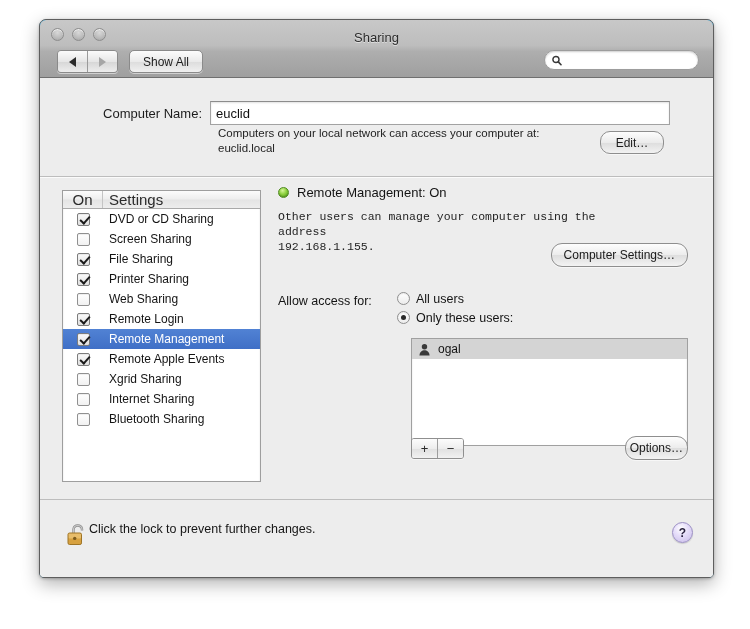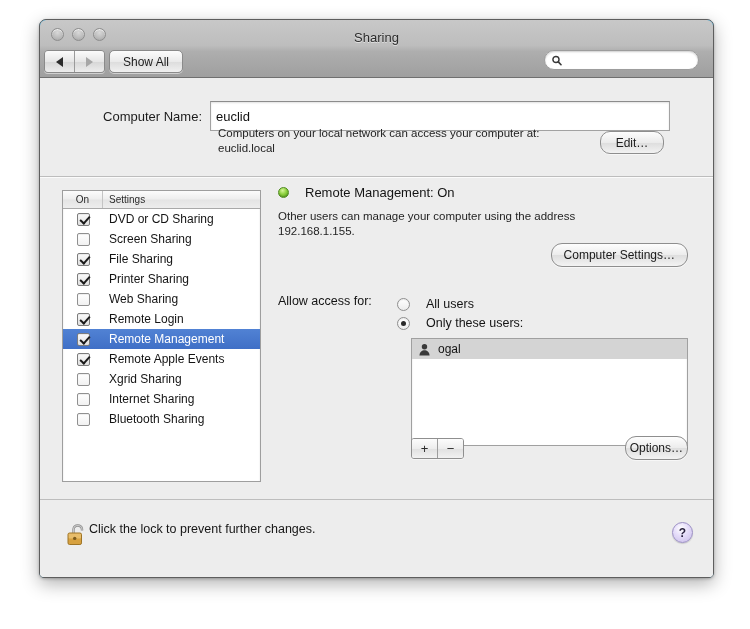--- a/index.html
+++ b/index.html
@@ -62,25 +62,25 @@
     border-radius: 50%;
     background: radial-gradient(circle at 50% 32%, #d8d8d8 0%, #bdbdbd 55%, #a3a3a3 100%);
     border: 1px solid #8d8d8d;
     box-shadow: inset 0 1px 1px rgba(255,255,255,0.75);
     box-sizing: border-box;
   }
 
   
   .tb-controls {
     position: absolute;
-    left: 4px;
+    left: 17px;
     top: 30px;
     display: flex;
     align-items: center;
-    gap: 4px;
+    gap: 11px;
   }
   .segmented {
     display: flex;
     height: 21px;
     border: 1px solid #8a8a8a;
     border-radius: 4px;
     overflow: hidden;
     box-shadow: 0 1px 0 rgba(255,255,255,0.5);
   }
   .seg-btn {
@@ -171,21 +171,21 @@
   .cname-label {
     width: 170px;
     text-align: right;
     font-size: 13px;
     color: #1c1c1c;
     padding-right: 8px;
     box-sizing: border-box;
   }
   .cname-input {
     width: 460px;
-    height: 30px;
+    height: 24px;
     border: 1px solid #a2a2a2;
     border-top-color: #8c8c8c;
     background: #ffffff;
     font-family: "Liberation Sans", sans-serif;
     font-size: 13px;
     color: #111;
     padding: 0 5px;
     box-sizing: border-box;
     outline: none;
     box-shadow: inset 0 1px 2px rgba(0,0,0,0.12);
@@ -232,21 +232,21 @@
     border: 1px solid #9e9e9e;
     box-sizing: border-box;
     box-shadow: inset 0 1px 2px rgba(0,0,0,0.13);
     overflow: hidden;
   }
   .svc-head {
     display: flex;
     height: 17px;
     background: linear-gradient(to bottom, #fcfcfc 0%, #eeeeee 48%, #e4e4e4 52%, #ededed 100%);
     border-bottom: 1px solid #a9a9a9;
-    font-size: 10px;
+    font-size: 15px;
     color: #2b2b2b;
     align-items: center;
   }
   .svc-head .c-on {
     width: 40px;
     text-align: center;
     border-right: 1px solid #c4c4c4;
     height: 100%;
     display: flex;
     align-items: center;
@@ -302,40 +302,41 @@
   
   .rpane {
     position: absolute;
     left: 238px;
     top: 8px;
     width: 412px;
   }
   .status-row {
     display: flex;
     align-items: center;
-    gap: 16px;
+    gap: 8px;
     margin-bottom: 9px;
   }
   .led {
     width: 11px; height: 11px;
     border-radius: 50%;
     background: radial-gradient(circle at 40% 28%, #d6f59a 0%, #8ed13f 45%, #4d9b18 100%);
     border: 1px solid #4f8a1f;
     box-sizing: border-box;
     box-shadow: inset 0 -1px 1px rgba(0,0,0,0.18);
   }
   .status-text {
     font-size: 13px;
     color: #141414;
   }
   .status-desc {
     font-size: 11.5px;
     color: #1f1f1f;
     line-height: 15px;
     width: 330px;
+    font-family: Liberation Mono, monospace;
   }
   .cs-btn {
     position: absolute;
     right: 2px;
     top: 58px;
     height: 22px;
     padding: 0 12px;
     border: 1px solid #8e8e8e;
     border-radius: 11px;
     background: linear-gradient(to bottom, #fdfdfd 0%, #ececec 50%, #dedede 51%, #f3f3f3 100%);
@@ -354,22 +355,22 @@
     width: 412px;
   }
   .access-label {
     position: absolute;
     left: 0; top: 2px;
     font-size: 12.5px;
     color: #141414;
   }
   .radio-row {
     display: flex;
-    align-items: flex-end;
-    gap: 16px;
+    align-items: flex-start;
+    gap: 6px;
     margin-left: 119px;
     height: 19px;
   }
   .radio {
     width: 13px; height: 13px;
     border-radius: 50%;
     border: 1px solid #8f8f8f;
     background: linear-gradient(to bottom, #ffffff 0%, #ececec 100%);
     box-sizing: border-box;
     position: relative;

